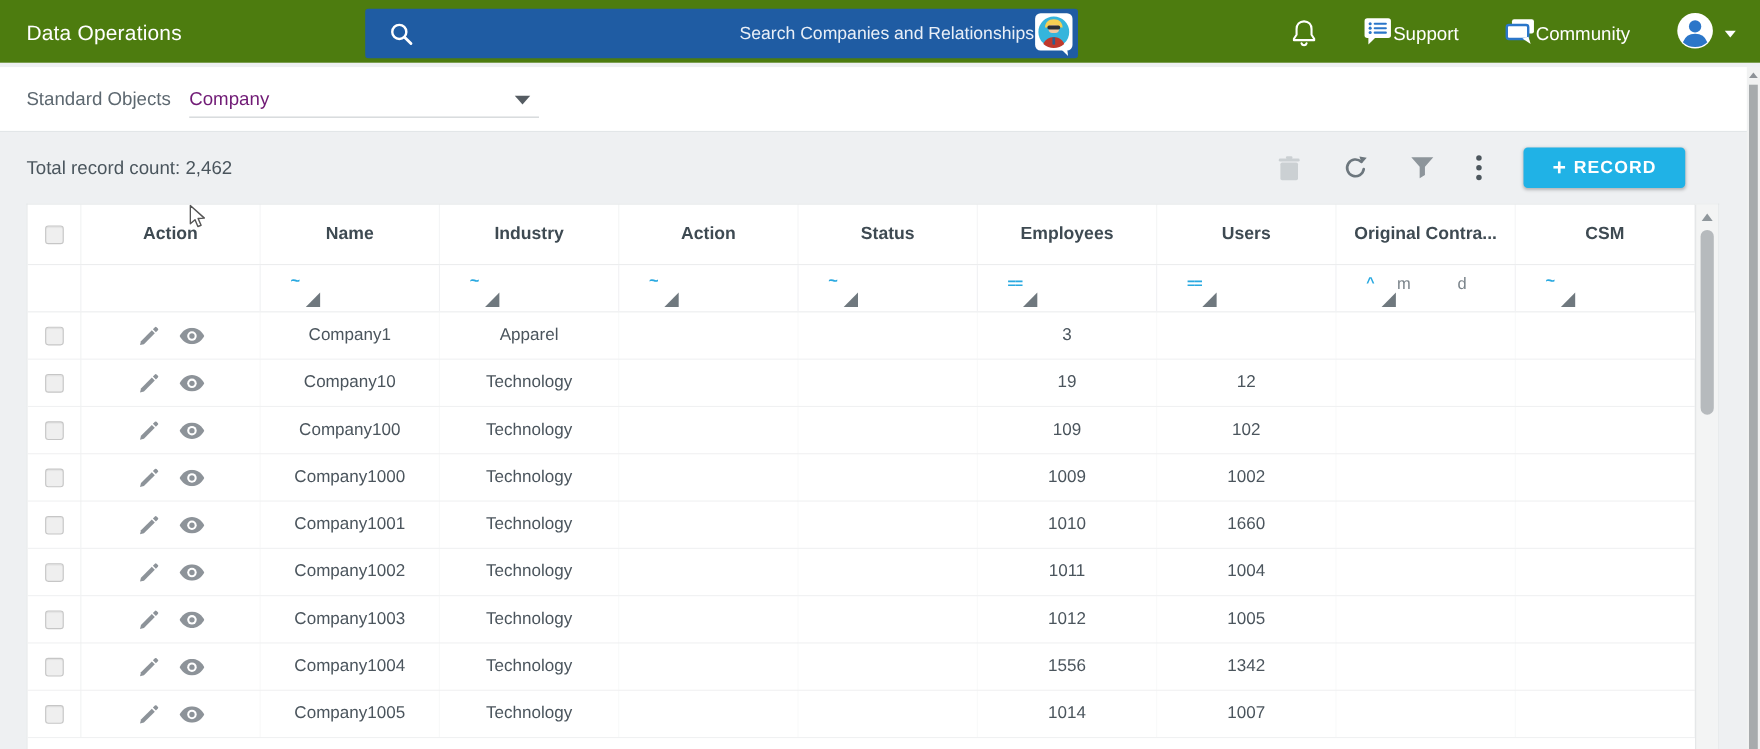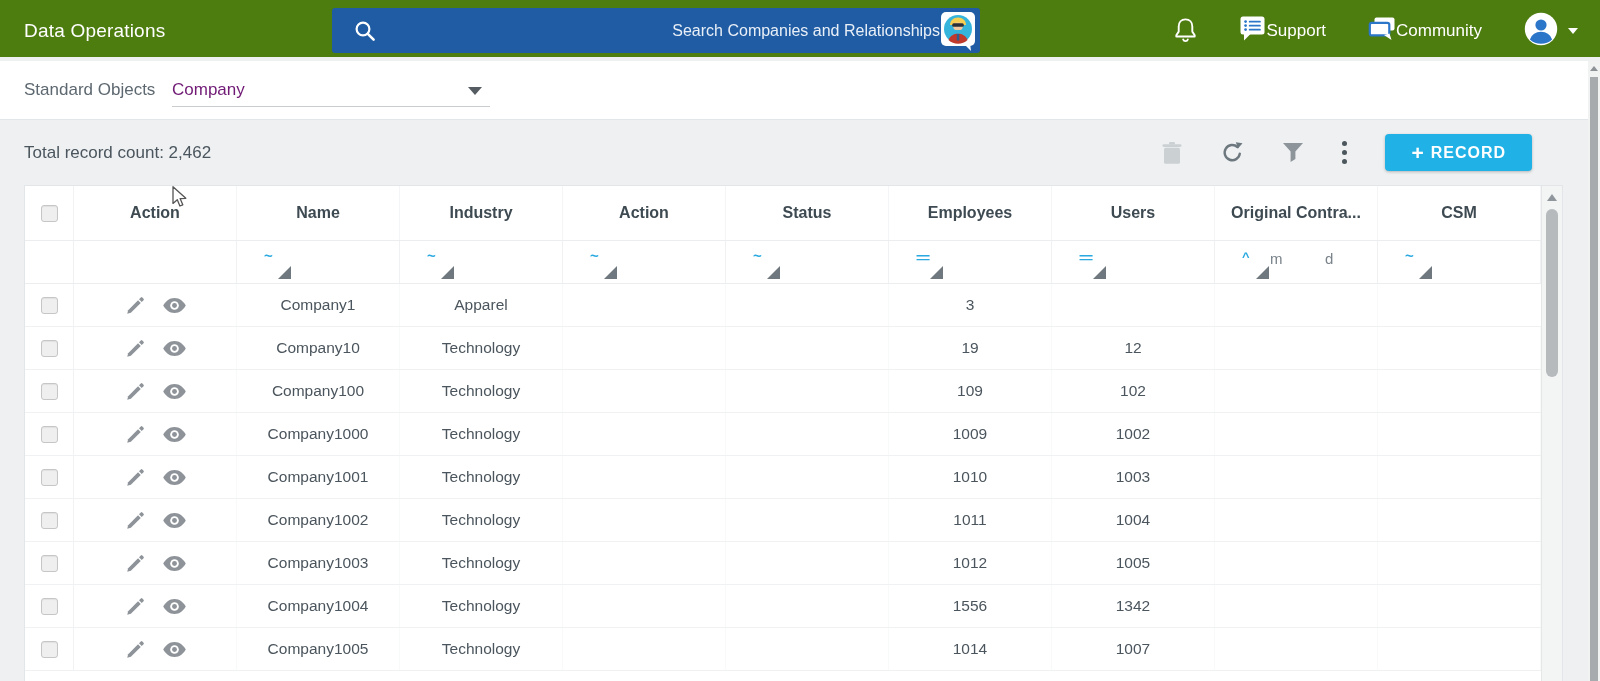--- a/index.html
+++ b/index.html
@@ -402,21 +402,21 @@
               <circle cx="12" cy="8" r="4.6" fill="#fff"></circle>
               <circle cx="12" cy="8" r="2.6" fill="#8d9399"></circle>
             </svg>
       </span>
     </div>
     <div class="cell">Company1001</div>
     <div class="cell">Technology</div>
     <div class="cell"></div>
     <div class="cell"></div>
     <div class="cell">1010</div>
-    <div class="cell">1003</div>
+    <div class="cell">1660</div>
     <div class="cell"></div>
     <div class="cell"></div>
   </div>
 
   <div class="trow data-row">
     <div class="check-col">
       <span class="checkbox"></span>
     </div>
     <div class="cell action-cell">
       <span class="icon-btn">

